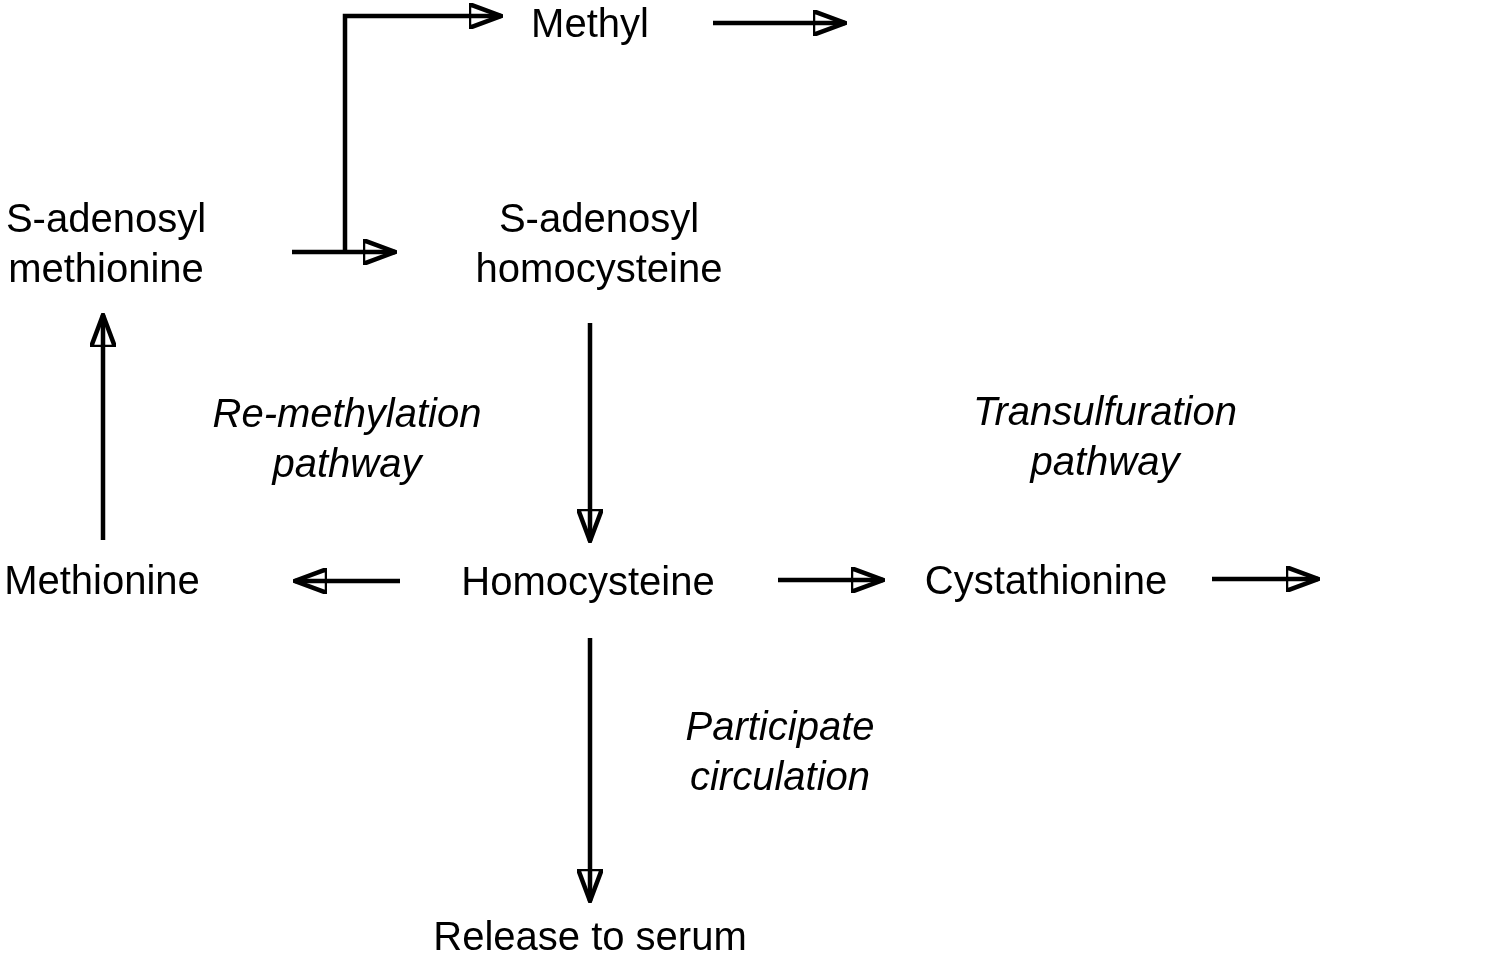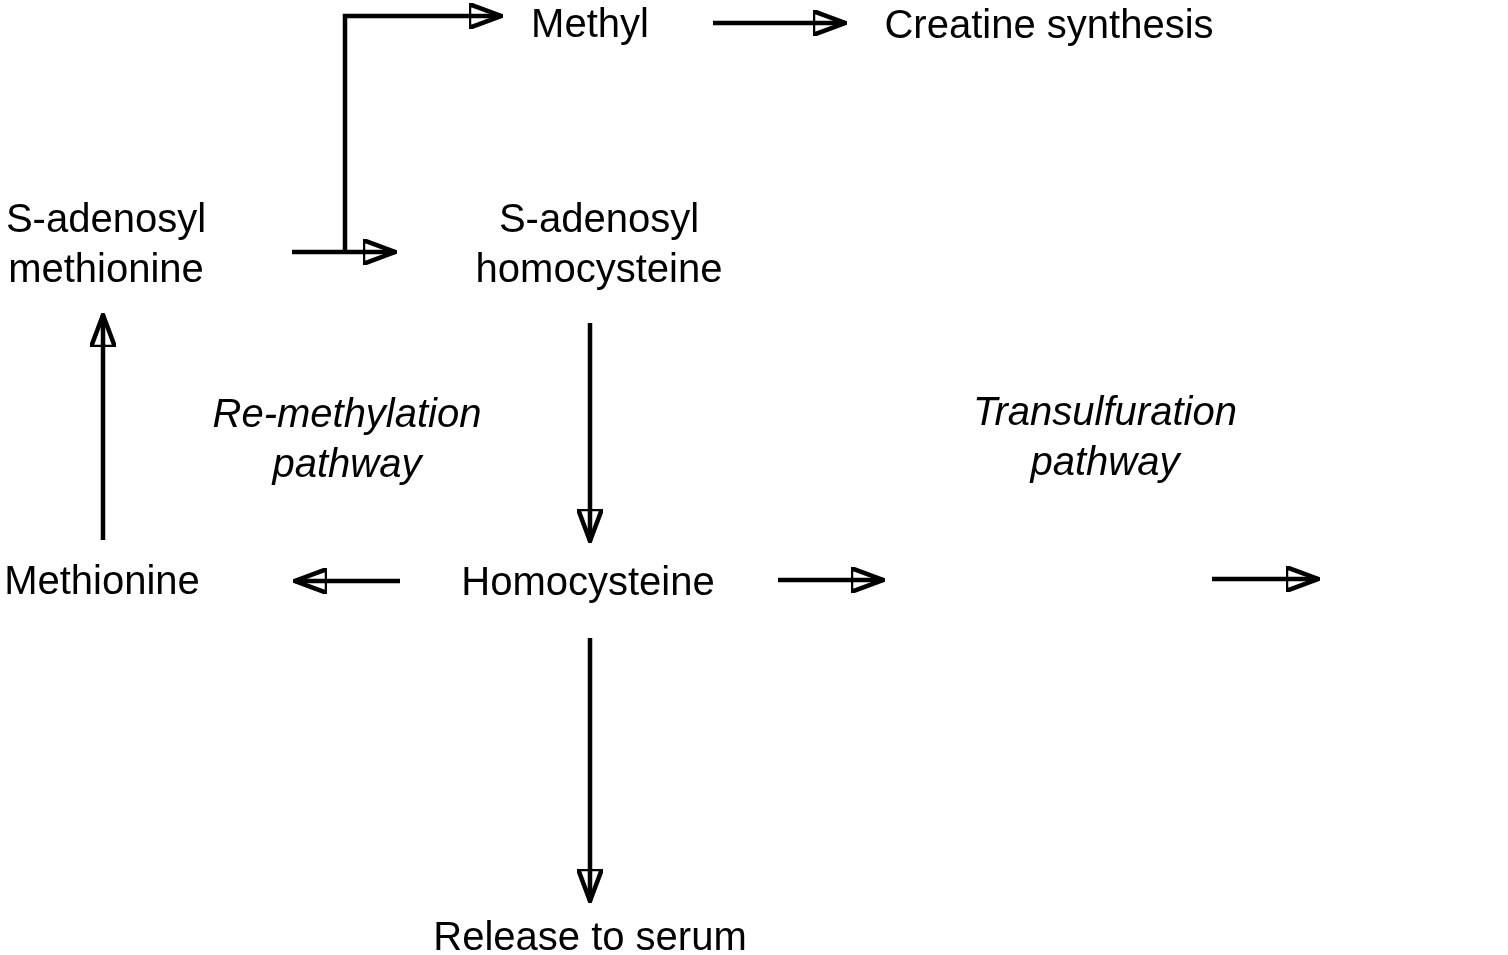--- a/index.html
+++ b/index.html
@@ -59,36 +59,38 @@
     <path d="M590,323 V541" marker-end="url(#arrowhead)"></path>
     <path d="M103,540 V315" marker-end="url(#arrowhead)"></path>
     <path d="M400,581 H295" marker-end="url(#arrowhead)"></path>
     <path d="M778,580 H883" marker-end="url(#arrowhead)"></path>
     <path d="M1212,579 H1318" marker-end="url(#arrowhead)"></path>
     <path d="M590,638 V901" marker-end="url(#arrowhead)"></path>
   </svg>
 
   <div class="node" style="left:590px; top:23px">Methyl</div>
 
-  <div class="node" style="left:1049px; top:24px">Creatine synthesis</div>
 
   <div class="node" style="left:106px; top:243px">S-adenosyl
 methionine</div>
 
   <div class="node" style="left:599px; top:243px">S-adenosyl
 homocysteine</div>
 
   <div class="node" style="left:102px; top:580px">Methionine</div>
 
   <div class="node" style="left:588px; top:581px">Homocysteine</div>
 
+  <div class="node" style="left:1046px; top:580px">Cystathionine</div>
 
 
   <div class="node" style="left:590px; top:936px">Release to serum</div>
 
   <div class="node annotation" style="left:347px; top:438px">Re-methylation
 pathway</div>
 
   <div class="node annotation" style="left:1105px; top:436px">Transulfuration
 pathway</div>
 
+  <div class="node annotation" style="left:780px; top:751px">Participate
+circulation</div>
 
 </div>
 
 </body></html>

